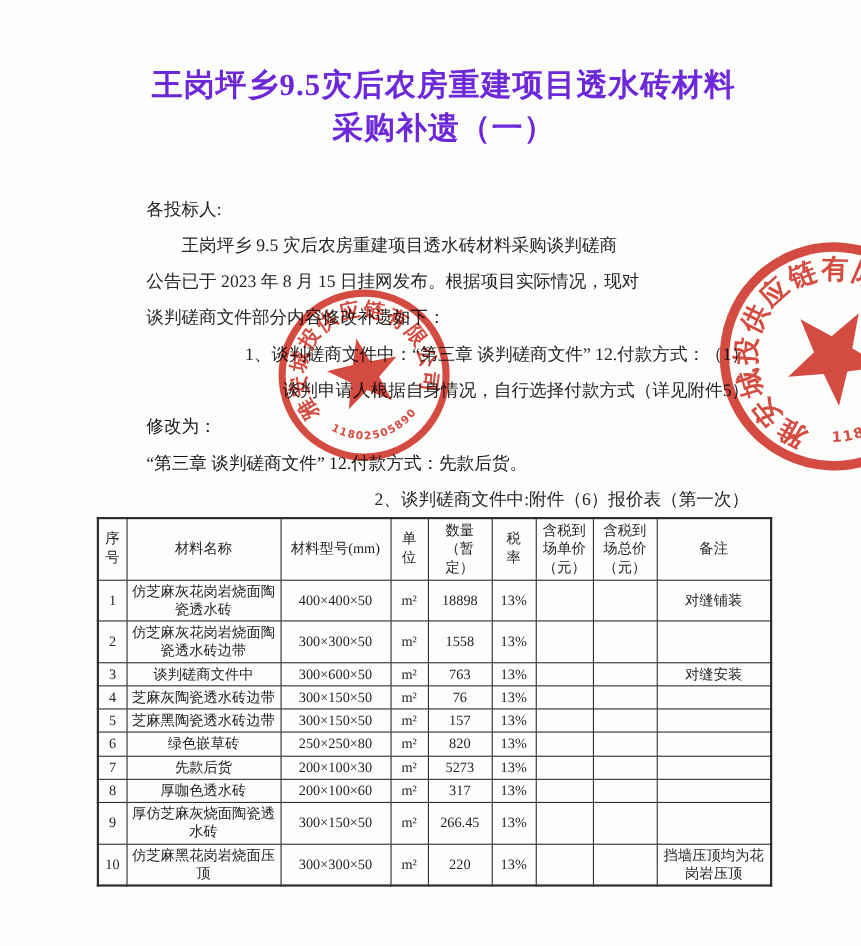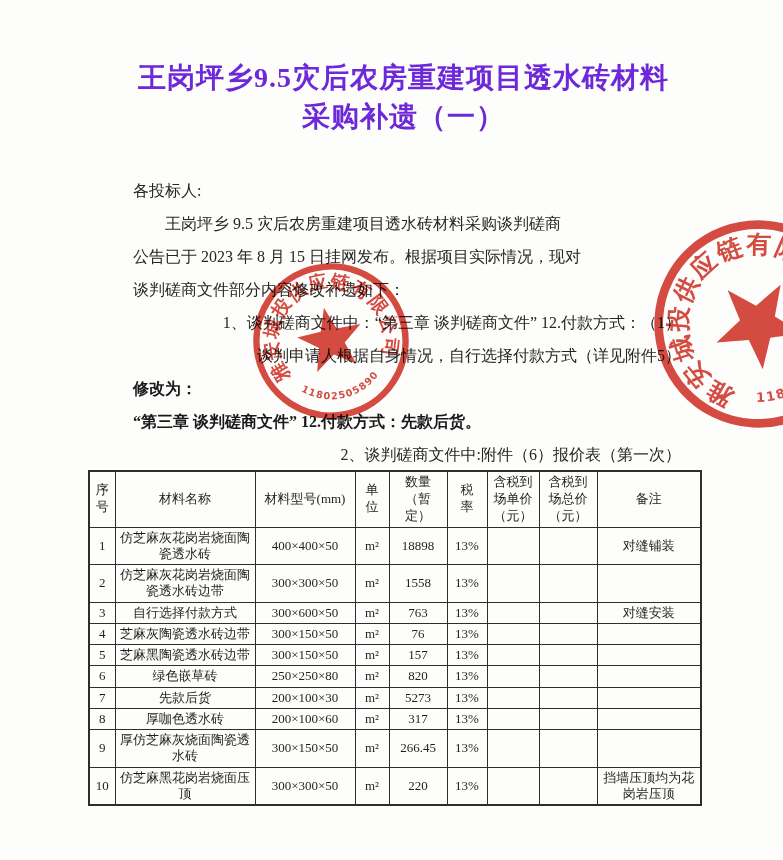--- a/index.html
+++ b/index.html
@@ -10,21 +10,21 @@
   .title{position:absolute;top:46px;left:0;width:100%;margin:12px;text-align:center;
          font-size:28px;font-weight:700;line-height:39px;letter-spacing:1px;color:#6d28d9;}
   .title span{display:block;}
   
   .body-text{position:absolute;left:133px;top:174px;width:548px;font-size:16px;
              line-height:33px;}
   .body-text p{margin:0;white-space:pre-line;}
   .intro{text-indent:2em;}
   .indent1{text-indent:1em;text-align:right;}
   .item-block{margin-top:12px;}
-  .bold{font-weight:700;color:#191919;}
+  .bold{font-weight:400;color:#191919;}
   
   .quote-table{position:absolute;left:88px;top:470px;width:612px;border-collapse:collapse;
                font-size:13px;color:#1f1f1f;table-layout:fixed;background:transparent;}
   .quote-table th,.quote-table td{border:1.5px solid #2e2e2e;text-align:center;
                vertical-align:middle;padding:2px 3px;line-height:1.25;white-space:pre-line;
                overflow:hidden;}
   .quote-table th{font-weight:400;height:50px;line-height:1.3;}
   .quote-table{border:2px solid #2e2e2e;}
   
   .stamp{position:absolute;mix-blend-mode:multiply;opacity:.85;}
@@ -110,21 +110,21 @@
           <td>300×300×50</td>
           <td>m²</td>
           <td>1558</td>
           <td>13%</td>
           <td></td>
           <td></td>
           <td></td>
         </tr>
         <tr>
           <td>3</td>
-          <td>自行选择付款方式</td>
+          <td>谈判磋商文件中</td>
           <td>300×600×50</td>
           <td>m²</td>
           <td>763</td>
           <td>13%</td>
           <td></td>
           <td></td>
           <td>对缝安装</td>
         </tr>
         <tr>
           <td>4</td>

